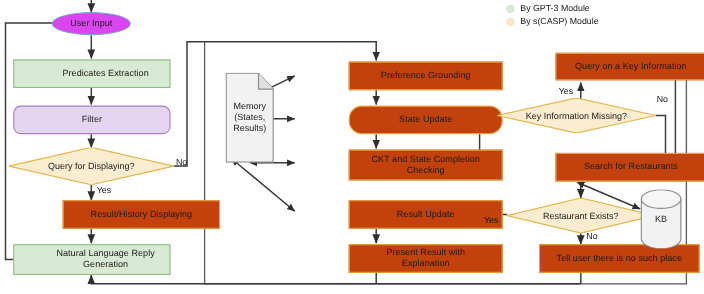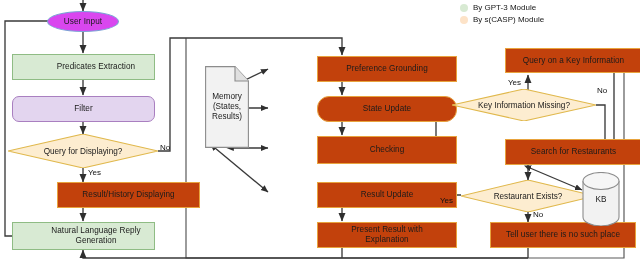--- a/index.html
+++ b/index.html
@@ -206,20 +206,21 @@
 
   <div class="node n-orange" style="left:272px; top:56px; width:140px; height:26px;">
     <span>Preference Grounding</span>
   </div>
 
   <div class="node n-orange" style="left:272px; top:96px; width:140px; height:26px;border-radius:12px;">
     <span>State Update</span>
   </div>
 
   <div class="node n-orange" style="left:272px; top:136px; width:140px; height:28px; flex-direction:column;">
+    <span>CKT and State Completion</span>
     <span>Checking</span>
   </div>
 
   <div class="node n-orange" style="left:272px; top:182px; width:140px; height:26px;">
     <span>Result Update</span>
   </div>
 
   <div class="node n-orange" style="left:272px; top:222px; width:140px; height:26px; flex-direction:column;">
     <span>Present Result with</span>
     <span>Explanation</span>

